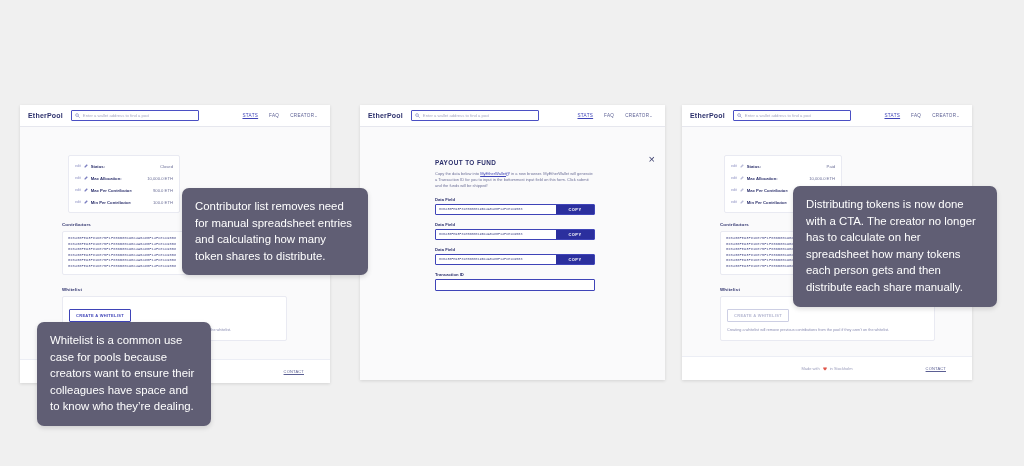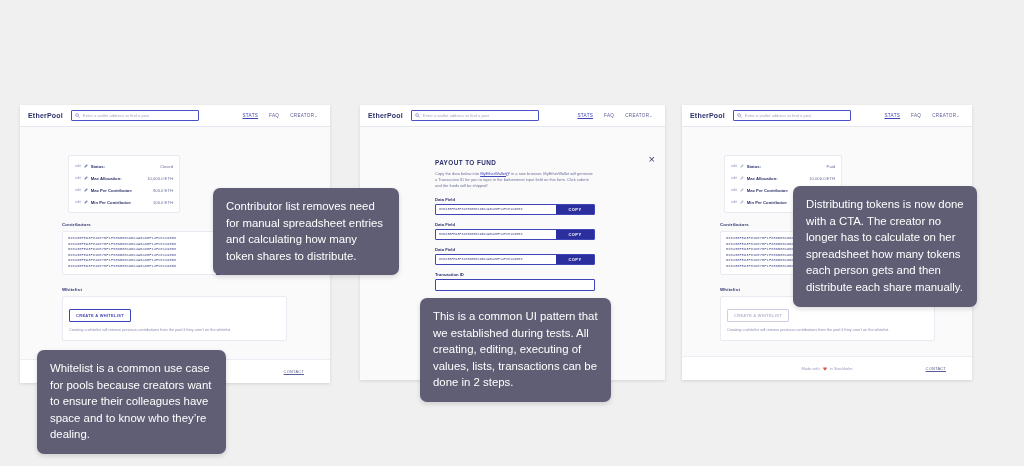--- a/index.html
+++ b/index.html
@@ -160,24 +160,24 @@
     position: absolute;
     background: #605e74;
     color: #ffffff;
     border-radius: 7px;
     padding: 10px 13px 11px;
     font-size: 11.4px;
     line-height: 16.6px;
     box-shadow: 0 2px 5px rgba(0,0,0,.14);
   }
   #callout-1 { left: 36px;  top: 50px;  width: 186px; }
-  #callout-2 { left: 182px; top: 188px; width: 186px; margin-left: 31px; }
-  #callout-3 { left: 37px;  top: 322px; width: 189px; margin-top: 28px; }
+  #callout-2 { left: 182px; top: 188px; width: 186px; }
+  #callout-3 { left: 37px;  top: 322px; width: 174px; }
   #callout-4 { left: 420px; top: 298px; width: 191px; }
-  #callout-5 { left: 793px; top: 186px; width: 184px; }
+  #callout-5 { left: 793px; top: 186px; width: 204px; }
 </style>
 </head>
 <body>
 
 <div id="stage">
 
   <div class="panel" id="panel-1">
     <div class="topbar">
       <div class="logo">EtherPool</div>
       <div class="searchbox">
@@ -438,16 +438,15 @@
           </span>
         <span class="foot-text">in Stockholm</span>
         <span class="foot-contact">CONTACT</span>
       </div>
     </div>
 
   </div>
 
   <div class="callout" id="callout-2">Contributor list removes need for manual spreadsheet entries and calculating how many token shares to distribute.</div>
   <div class="callout" id="callout-3">Whitelist is a common use case for pools because creators want to ensure their colleagues have space and to know who they’re dealing.</div>
-  <div class="callout" id="callout-4">This is a common UI pattern that we established during tests. All creating, editing, executing of values, lists, transactions can be done in 2 steps.</div>
   <div class="callout" id="callout-5">Distributing tokens is now done with a CTA. The creator no longer has to calculate on her spreadsheet how many tokens each person gets and then distribute each share manually.</div>
 
 </div>
 
 </body></html>

